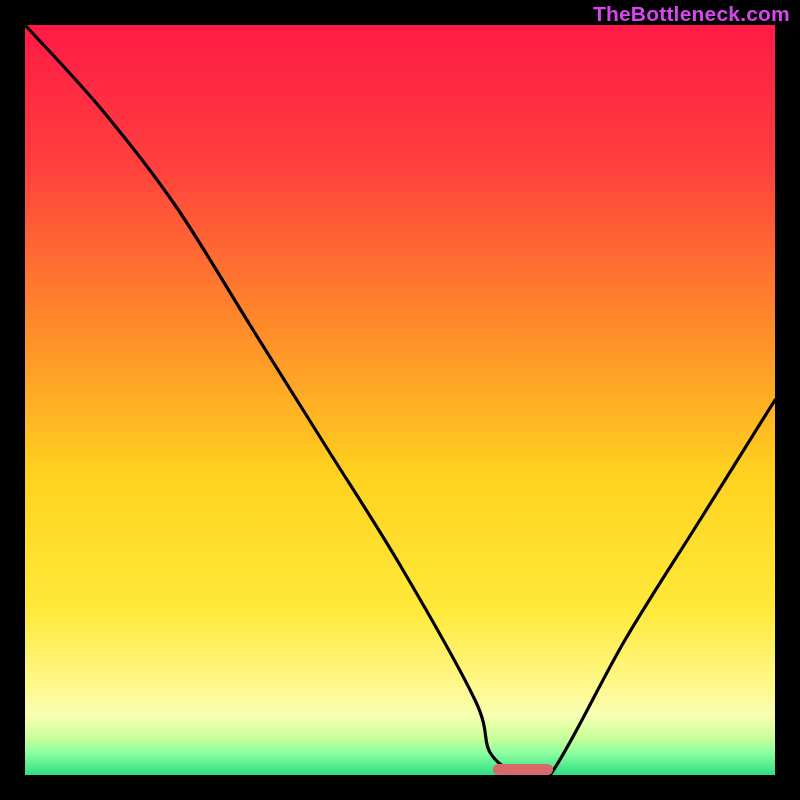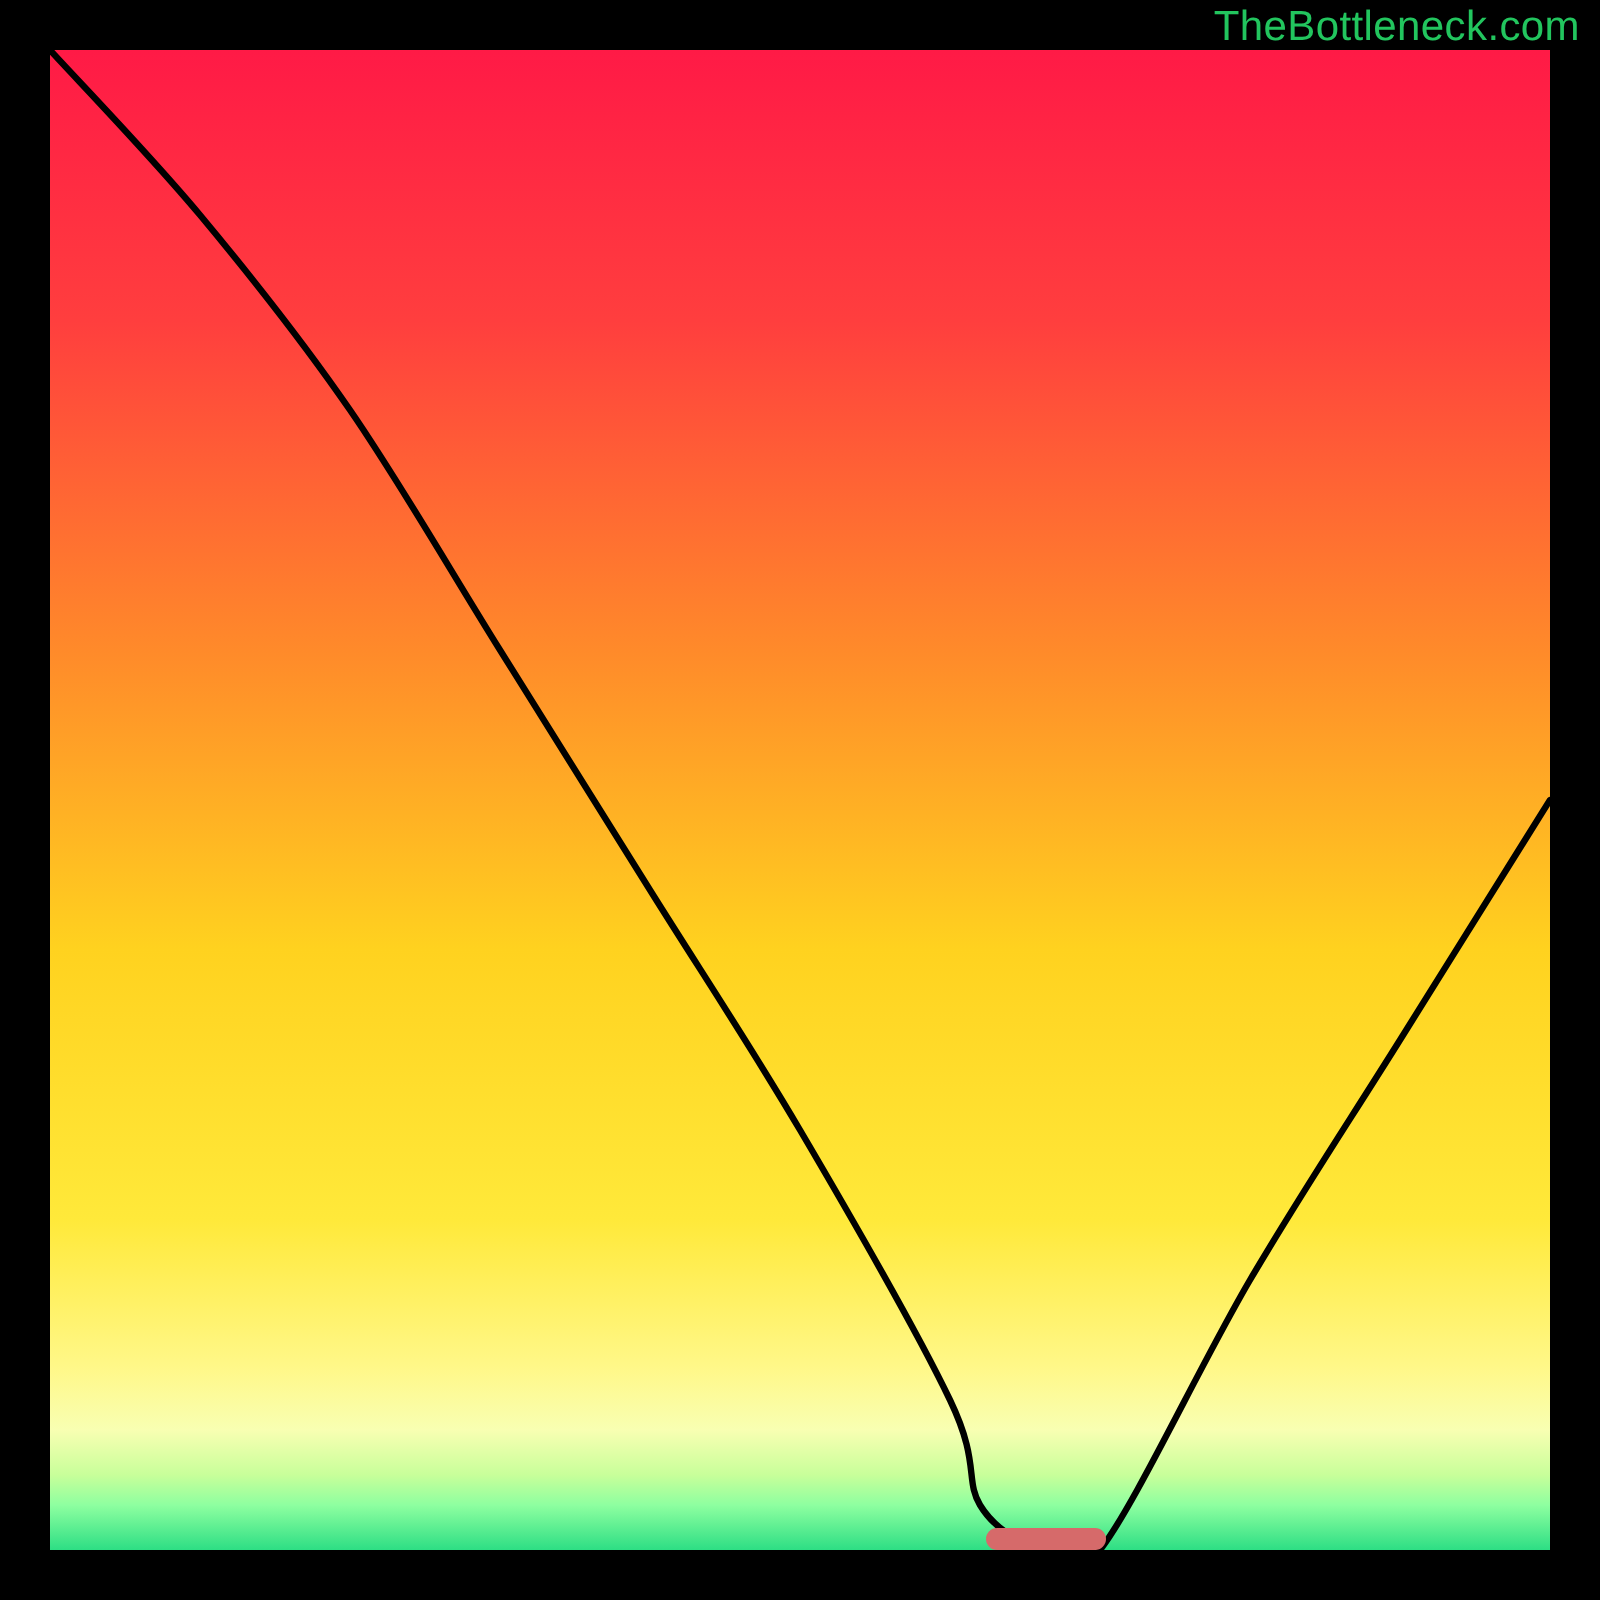--- a/index.html
+++ b/index.html
@@ -43,23 +43,23 @@
   }
   .marker {
     position: absolute;
     background: #d66a6a;
     border-radius: 6px;
   }
   .watermark {
     position: absolute;
     top: 2px;
     right: 10px;
-    color: #22c55e;
+    color: #d946ef;
     font-size: 21px;
-    font-weight: 400;
+    font-weight: 700;
     letter-spacing: 0.2px;
   }
 </style>
 </head>
 <body>
 
 <div class="frame">
 
   <div class="plot-area">
     <svg class="gradient" viewBox="0 0 750 750" preserveAspectRatio="none">

